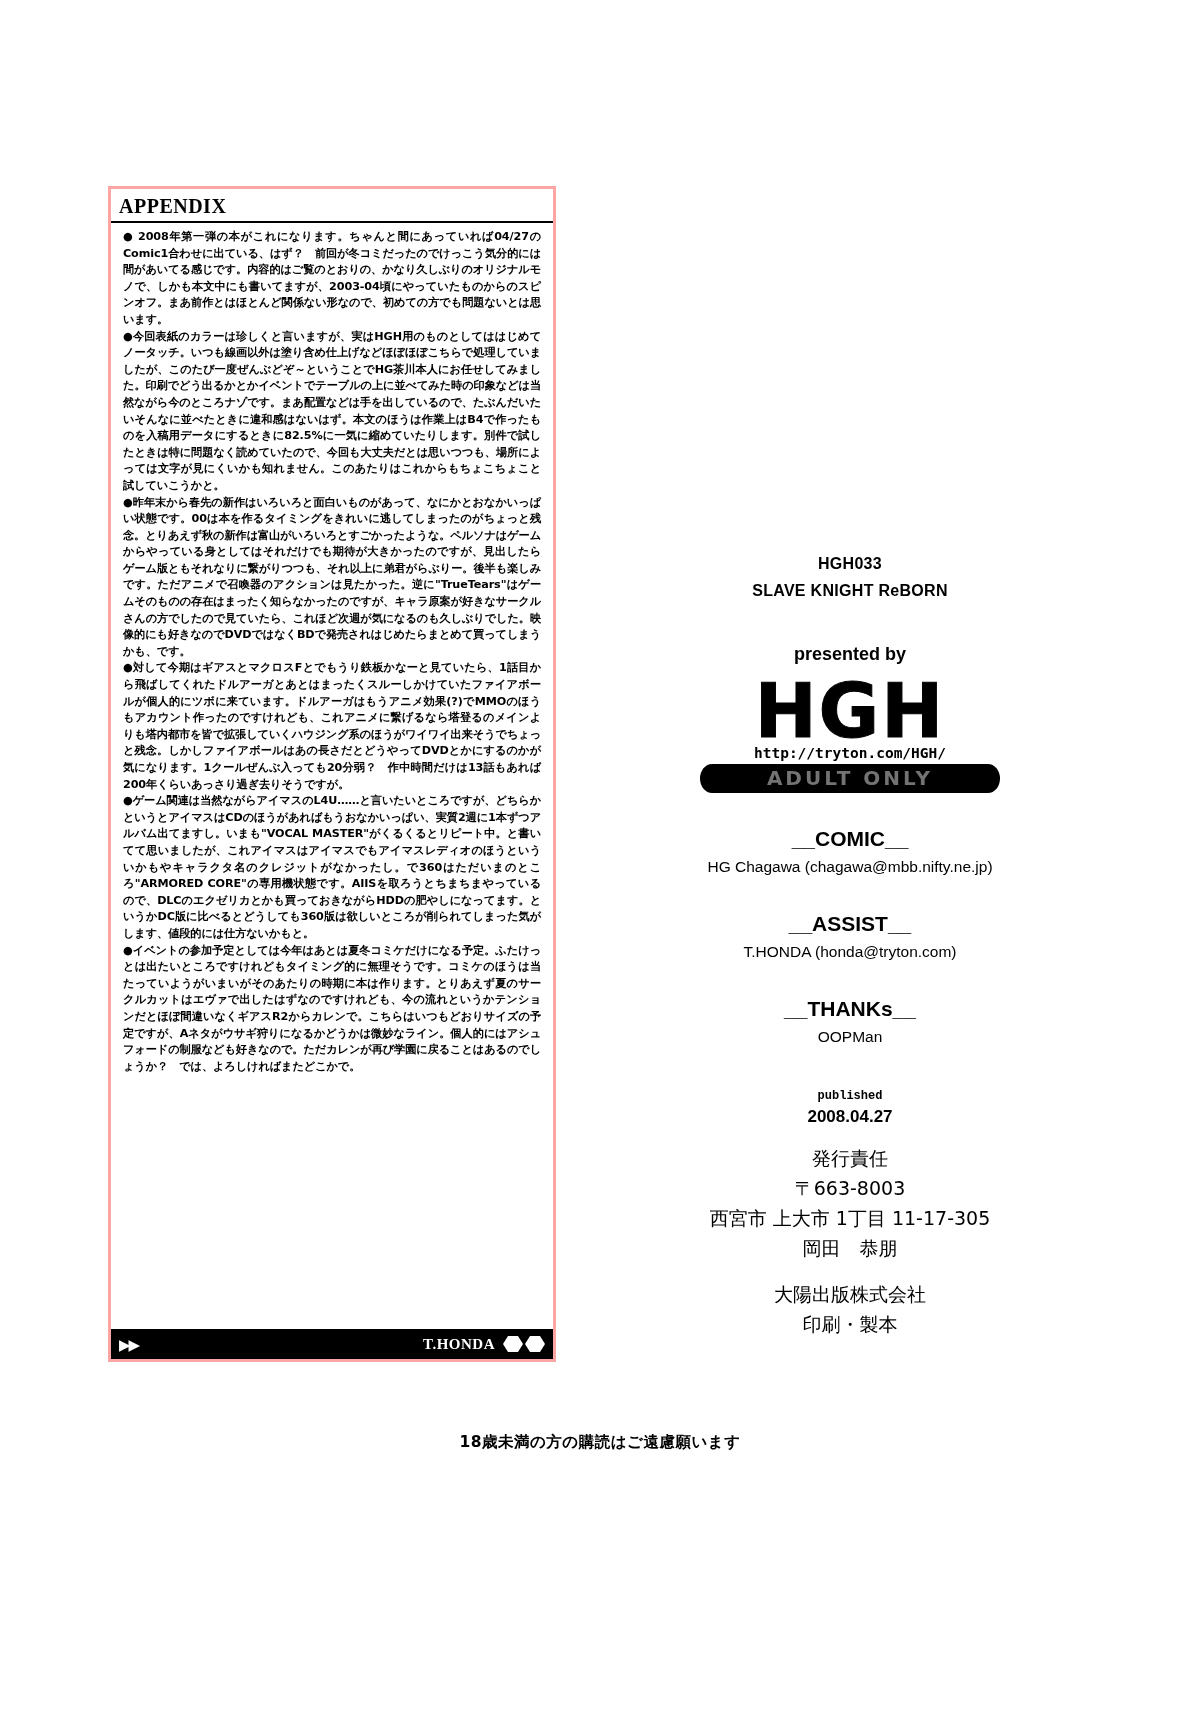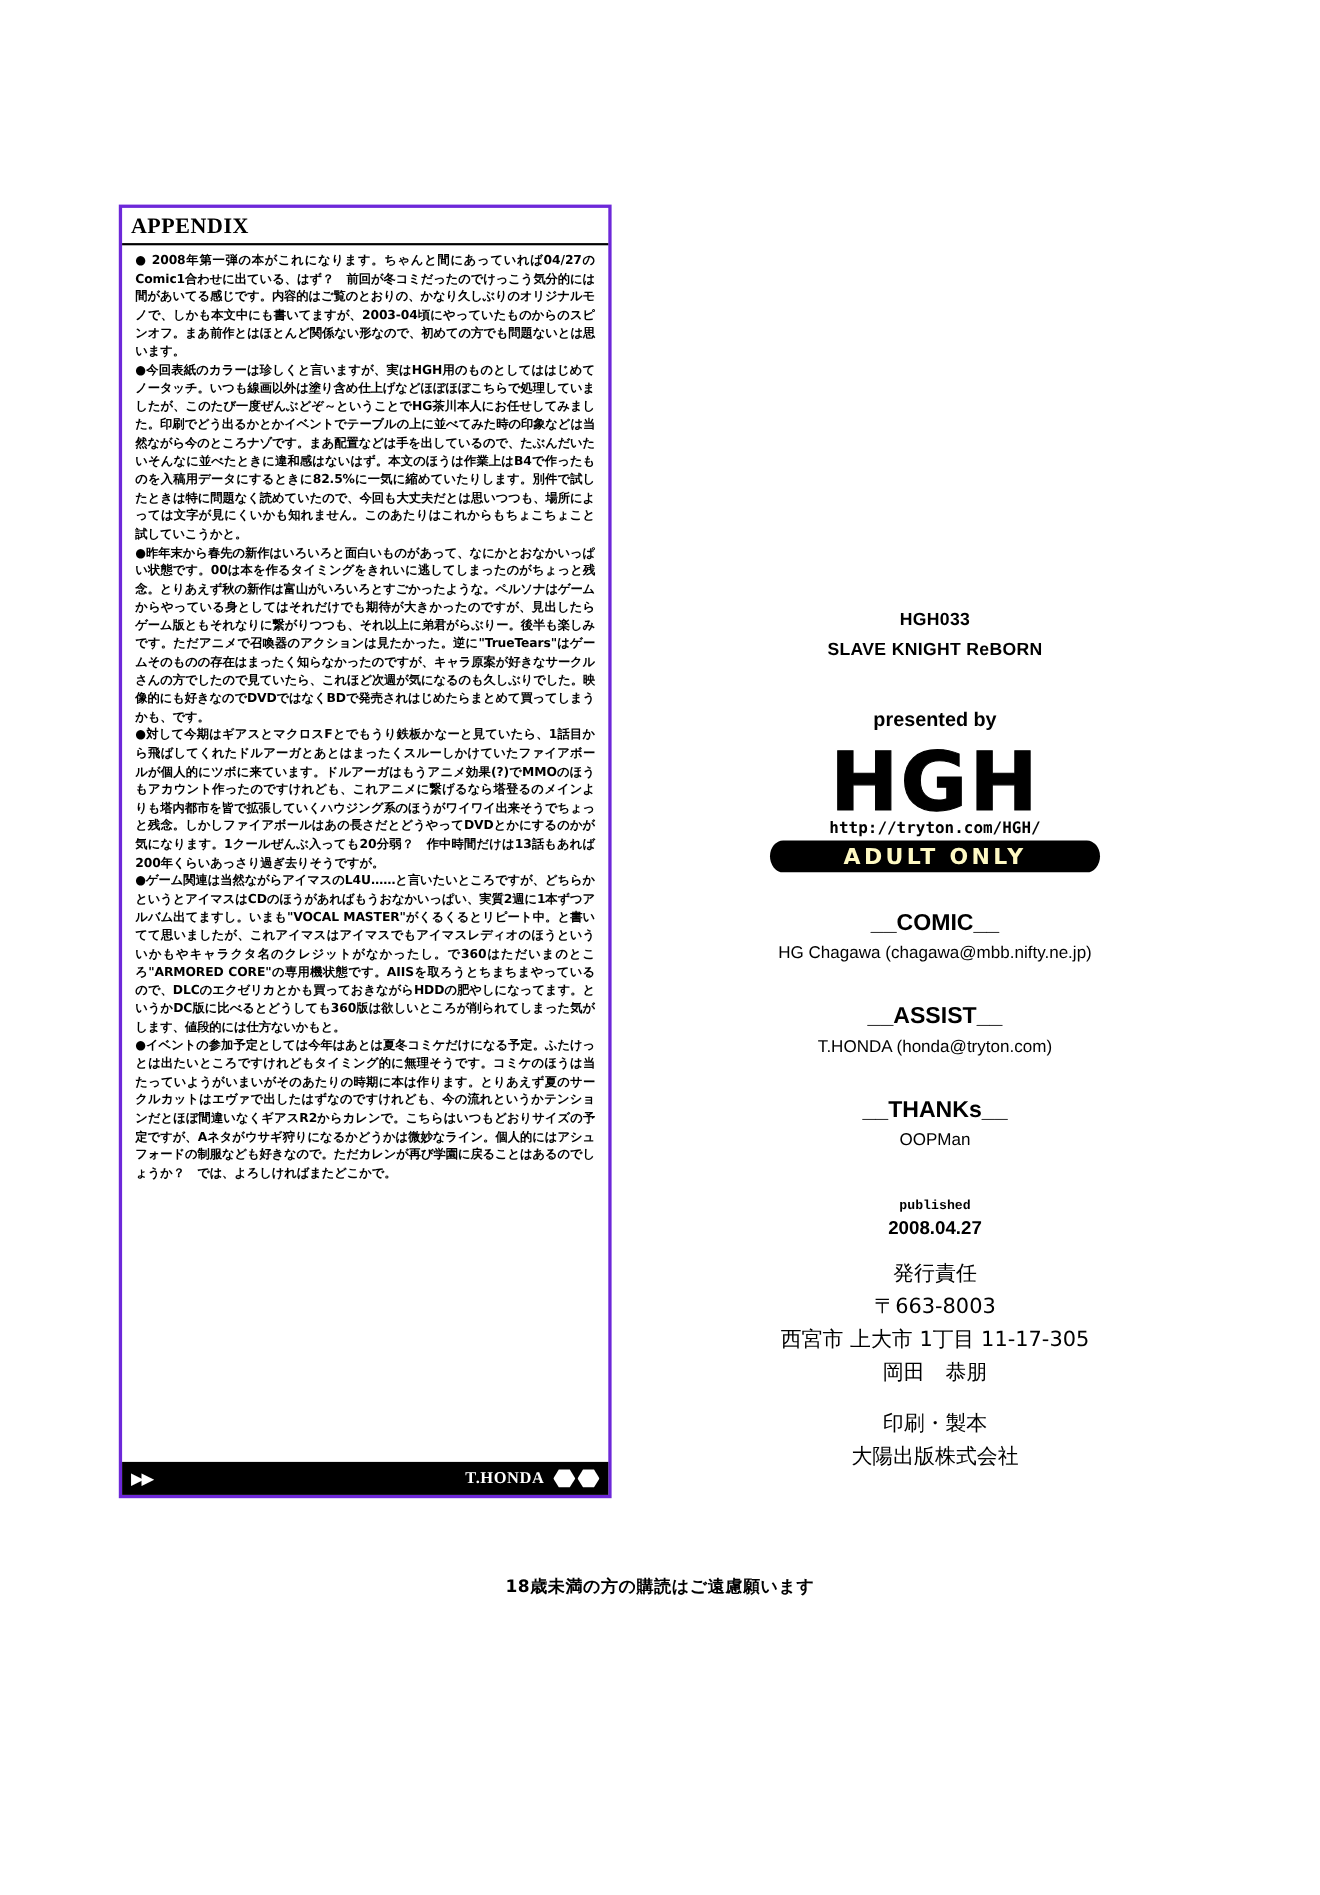--- a/index.html
+++ b/index.html
@@ -16,21 +16,21 @@
     overflow: hidden;
   }
 
   
   #appendix-panel {
     position: absolute;
     left: 108px;
     top: 186px;
     width: 448px;
     height: 1176px;
-    border: 3px solid #6d28d9;
+    border: 3px solid #fca5a5;
     background: #fff;
     box-sizing: border-box;
   }
   #appendix-title {
     font-family: "Liberation Serif", serif;
     font-weight: bold;
     font-size: 20px;
     letter-spacing: 0.5px;
     padding: 6px 0 2px 8px;
     line-height: 1.1;
@@ -127,21 +127,21 @@
   #hgh-url {
     font-family: "DejaVu Sans Mono", monospace;
     font-weight: bold;
     font-size: 14.5px;
     letter-spacing: 0px;
     margin-top: -2px;
   }
   #hgh-adult {
     margin: 3px auto 0 auto;
     background: #000;
-    color: #fef9c3;
+    color: #737373;
     font-family: "DejaVu Sans", sans-serif;
     font-weight: bold;
     font-size: 20px;
     letter-spacing: 3px;
     padding: 2px 0 3px 0;
     border-radius: 12px / 50%;
     width: 300px;
   }
 
   .sect-head {
@@ -249,19 +249,19 @@
   <div class="pub-date">2008.04.27</div>
 
   <div class="jp-block">
     <div class="jp-line">発行責任</div>
     <div class="jp-line">〒663-8003</div>
     <div class="jp-line">西宮市 上大市 1丁目 11-17-305</div>
     <div class="jp-line">岡田　恭朋</div>
   </div>
 
   <div class="jp-block">
+    <div class="jp-line">大陽出版株式会社</div>
     <div class="jp-line">印刷・製本</div>
-    <div class="jp-line">大陽出版株式会社</div>
   </div>
 
 </div>
 
 <div id="bottom-notice">18歳未満の方の購読はご遠慮願います</div>
 
 </body></html>

